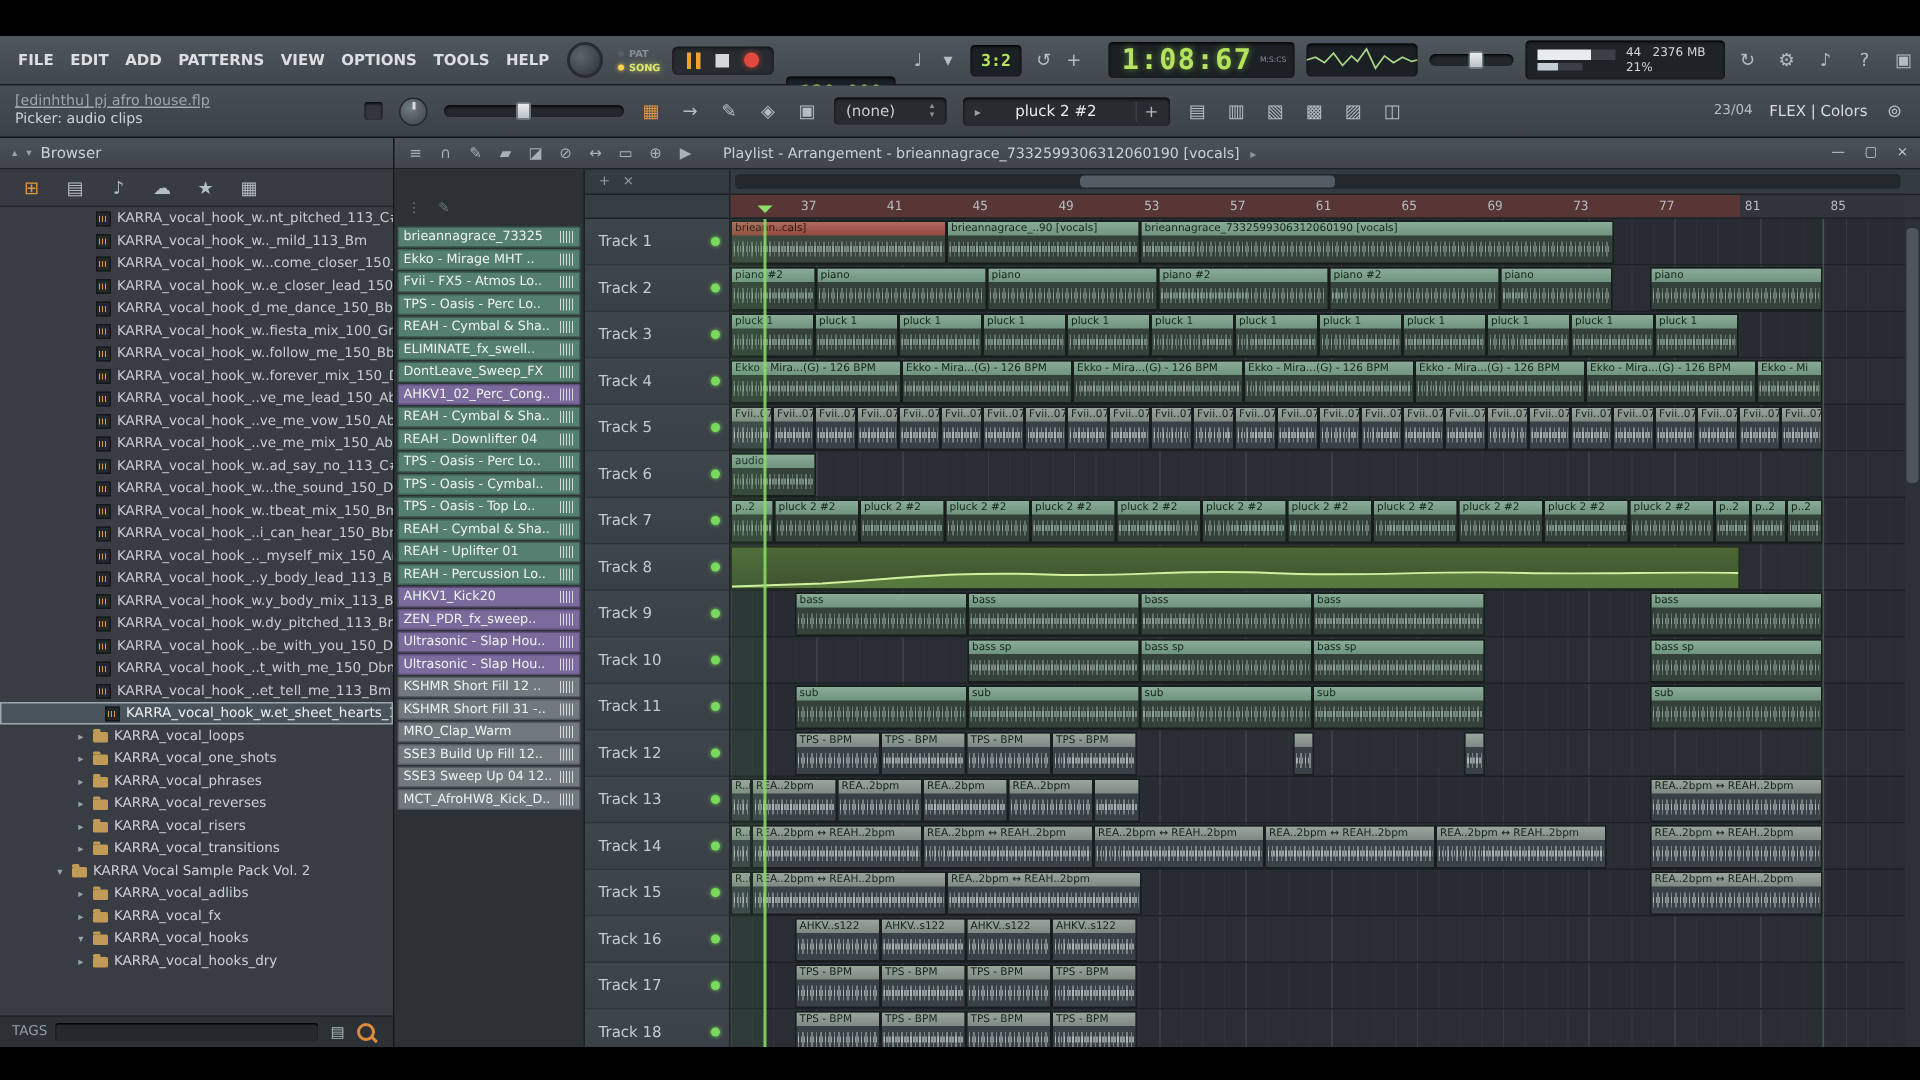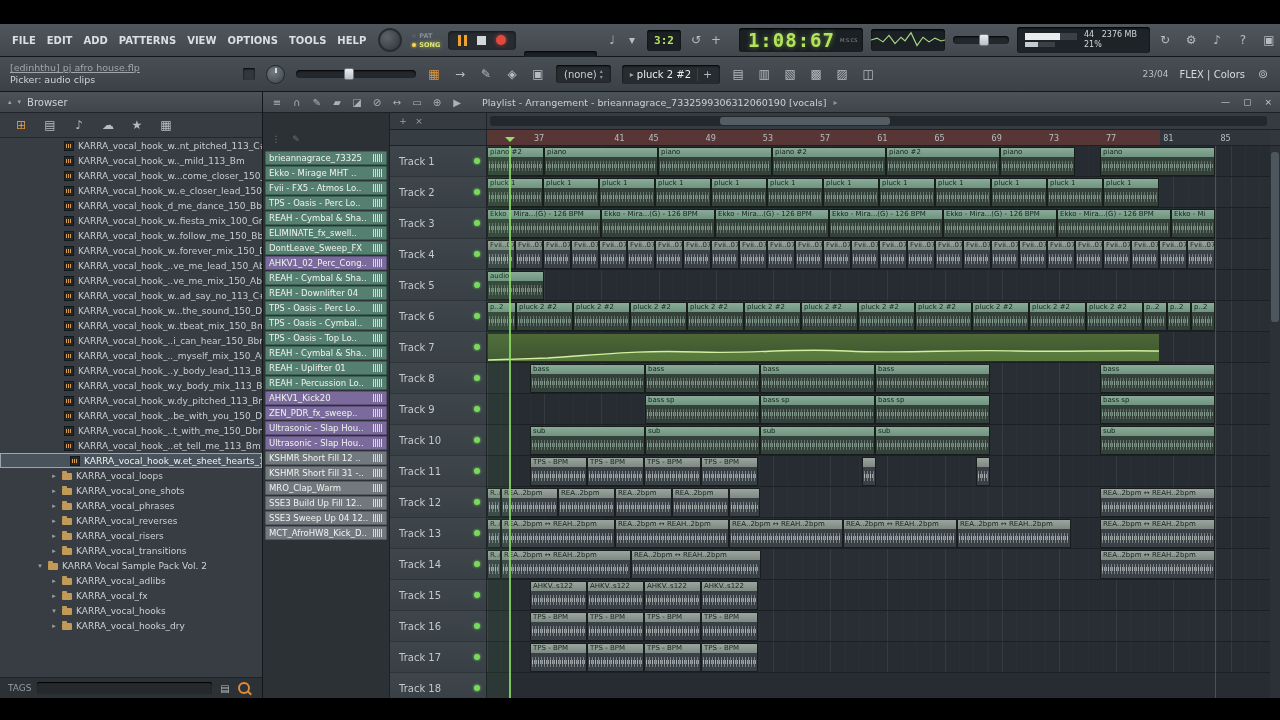--- a/index.html
+++ b/index.html
@@ -60,21 +60,21 @@
   
   .toolbar2{height:34px;flex:none;display:flex;align-items:center;gap:11px;padding:0 10px;
     background:linear-gradient(#474e54,#3b4147);border-bottom:1px solid #14171a;}
   .session{width:222px;line-height:12px;flex:none;}
   .s1{font-size:9.5px;color:#9fa6ac;white-space:nowrap;overflow:hidden;text-decoration:underline;}
   .s2{font-size:9.5px;color:#ced3d7;white-space:nowrap;overflow:hidden;}
   .sm-dot{width:12px;height:12px;border-radius:2px;background:#31373c;box-shadow:inset 0 1px 2px #000;}
   .knob{width:17px;height:17px;border-radius:50%;position:relative;flex:none;
     background:radial-gradient(circle at 40% 35%,#747c84,#394045);border:1px solid #24282c;}
   .knob::after{content:"";position:absolute;left:50%;top:2px;width:2px;height:5px;background:#d9dde1;transform:translateX(-50%);}
-  .selector{display:flex;align-items:center;gap:3px;background:#272c30;border-radius:3px;
+  .selector{display:flex;align-items:center;gap:23px;background:#272c30;border-radius:3px;
     padding:3px 8px;font-size:10px;color:#c9ced3;box-shadow:inset 0 1px 2px #000;white-space:nowrap;}
   .spin{font-size:6px;color:#8a9198;line-height:6px;}
   .ch-arrow{font-size:8px;color:#9ba2a8;}
   .ch-name{color:#e7ebee;}
   .plusbtn{color:#b2b9be;font-size:11px;padding-left:5px;border-left:1px solid #3a4046;margin-left:3px;}
   .counter{font-size:9px;color:#b9bfc4;margin-left:auto;}
   .flex-label{font-size:10px;color:#d7dbde;}
   #edit-icons .tb-icon:first-child{color:#e0973f;}
 
   
@@ -355,20 +355,24 @@
             <div class="b-item">
               <span class="b-ficon"></span>
               <span class="b-label">KARRA_vocal_hook_w..forever_mix_150_Db</span>
             </div>
             <div class="b-item">
               <span class="b-ficon"></span>
               <span class="b-label">KARRA_vocal_hook_..ve_me_lead_150_Abm</span>
             </div>
             <div class="b-item">
               <span class="b-ficon"></span>
+              <span class="b-label">KARRA_vocal_hook_..ve_me_vow_150_Ab</span>
+            </div>
+            <div class="b-item">
+              <span class="b-ficon"></span>
               <span class="b-label">KARRA_vocal_hook_..ve_me_mix_150_Abm</span>
             </div>
             <div class="b-item">
               <span class="b-ficon"></span>
               <span class="b-label">KARRA_vocal_hook_w..ad_say_no_113_C#m</span>
             </div>
             <div class="b-item">
               <span class="b-ficon"></span>
               <span class="b-label">KARRA_vocal_hook_w...the_sound_150_Db</span>
             </div>
@@ -623,21 +627,21 @@
                 <span class="hs-handle"></span>
               </div>
               <div class="tb-corner"></div>
             </div>
             <div class="rulerrow">
               <div class="names-spacer"></div>
               <div class="ruler" id="ruler">
                 <div class="ruler-red"></div>
                 <span class="ph-marker"></span>
               <span class="ruler-num" style="left: 47px;">37</span>
-                  <span class="ruler-num" style="left: 104.2px; margin-left: 23px;">41</span>
+                  <span class="ruler-num" style="left: 104.2px;">41</span>
                   <span class="ruler-num" style="left: 161.4px;">45</span>
                   <span class="ruler-num" style="left: 218.6px;">49</span>
                   <span class="ruler-num" style="left: 275.8px;">53</span>
                   <span class="ruler-num" style="left: 333px;">57</span>
                   <span class="ruler-num" style="left: 390.2px;">61</span>
                   <span class="ruler-num" style="left: 447.4px;">65</span>
                   <span class="ruler-num" style="left: 504.6px;">69</span>
                   <span class="ruler-num" style="left: 561.8px;">73</span>
                   <span class="ruler-num" style="left: 619px;">77</span>
                   <span class="ruler-num" style="left: 676.2px;">81</span>
@@ -716,20 +720,34 @@
                     <span class="tled"></span>
                   </div>
                   <div class="tname-row">
                     <span class="tname">Track 18</span>
                     <span class="tled"></span>
                   </div>
                 </div>
               <div class="grid">
                 <div id="rows">
                     <div class="grid-row">
+                      <div class="clip cc-sel" style="left: 0px; width: 144px;">
+                        <div class="clip-head">brieann..cals]</div>
+                        <div class="clip-wave"></div>
+                      </div>
+                      <div class="clip cc-teal" style="left: 144px; width: 129px;">
+                        <div class="clip-head">brieannagrace_..90 [vocals]</div>
+                        <div class="clip-wave"></div>
+                      </div>
+                      <div class="clip cc-teal" style="left: 273px; width: 316px;">
+                        <div class="clip-head">brieannagrace_7332599306312060190 [vocals]</div>
+                        <div class="clip-wave"></div>
+                      </div>
+                    </div>
+                    <div class="grid-row">
                       <div class="clip cc-teal" style="left: 0px; width: 57px;">
                         <div class="clip-head">piano #2</div>
                         <div class="clip-wave"></div>
                       </div>
                       <div class="clip cc-teal" style="left: 57px; width: 114px;">
                         <div class="clip-head">piano</div>
                         <div class="clip-wave"></div>
                       </div>
                       <div class="clip cc-teal" style="left: 171px; width: 114px;">
                         <div class="clip-head">piano</div>

